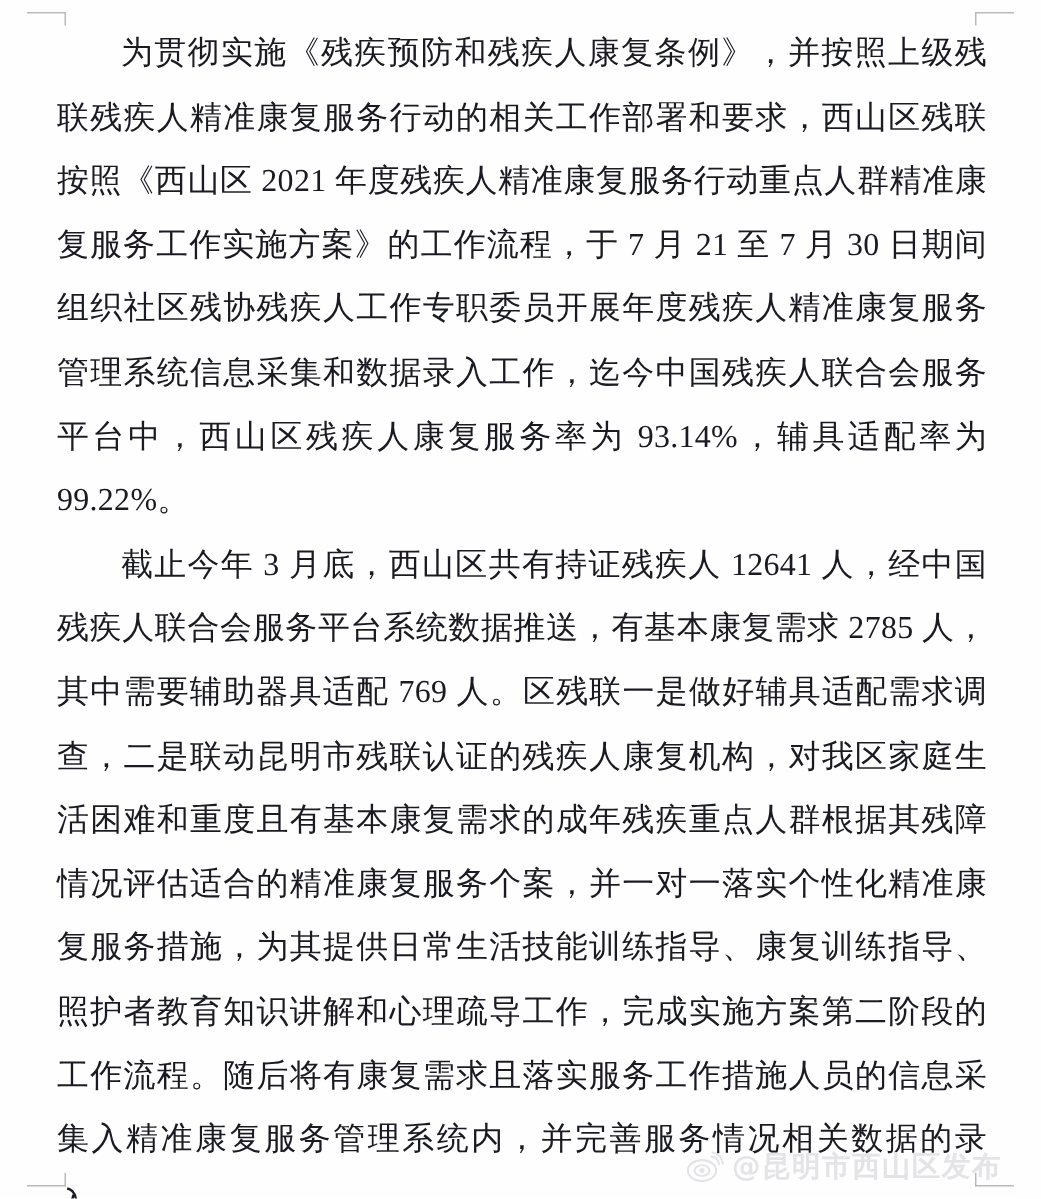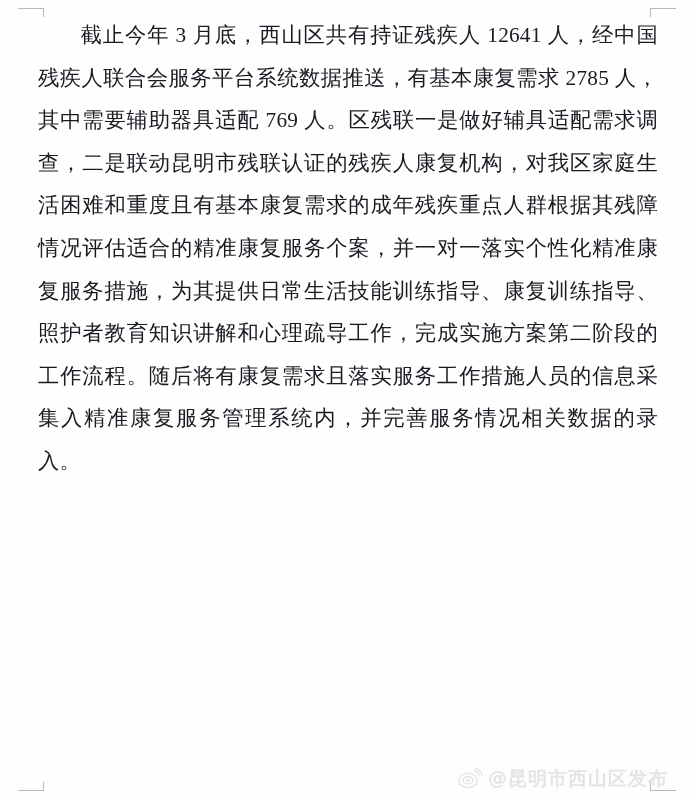--- a/index.html
+++ b/index.html
@@ -121,20 +121,21 @@
 <body>
 
 <div id="page">
 
   <div class="crop-mark crop-tl"></div>
   <div class="crop-mark crop-tr"></div>
   <div class="crop-mark crop-bl"></div>
   <div class="crop-mark crop-br"></div>
 
   <article id="article">
+    <p class="para">为贯彻实施《残疾预防和残疾人康复条例》，并按照上级残联残疾人精准康复服务行动的相关工作部署和要求，西山区残联按照《西山区 2021 年度残疾人精准康复服务行动重点人群精准康复服务工作实施方案》的工作流程，于 7 月 21 至 7 月 30 日期间组织社区残协残疾人工作专职委员开展年度残疾人精准康复服务管理系统信息采集和数据录入工作，迄今中国残疾人联合会服务平台中，西山区残疾人康复服务率为 93.14%，辅具适配率为 99.22%。</p>
     <p class="para">截止今年 3 月底，西山区共有持证残疾人 12641 人，经中国残疾人联合会服务平台系统数据推送，有基本康复需求 2785 人，其中需要辅助器具适配 769 人。区残联一是做好辅具适配需求调查，二是联动昆明市残联认证的残疾人康复机构，对我区家庭生活困难和重度且有基本康复需求的成年残疾重点人群根据其残障情况评估适合的精准康复服务个案，并一对一落实个性化精准康复服务措施，为其提供日常生活技能训练指导、康复训练指导、照护者教育知识讲解和心理疏导工作，完成实施方案第二阶段的工作流程。随后将有康复需求且落实服务工作措施人员的信息采集入精准康复服务管理系统内，并完善服务情况相关数据的录入。</p>
 
   </article>
 
   <div id="watermark">
     <span class="wm-logo-wrap">
       <svg class="wm-logo" viewBox="0 0 26 22" xmlns="http://www.w3.org/2000/svg" fill="none" stroke="#e3e3e6" stroke-width="1.4">
         <ellipse cx="11" cy="13.4" rx="9.4" ry="7"></ellipse>
         <ellipse cx="11" cy="13.4" rx="5" ry="3.6"></ellipse>
         <circle cx="11" cy="13.4" r="1.7" fill="#e3e3e6" stroke="none"></circle>

